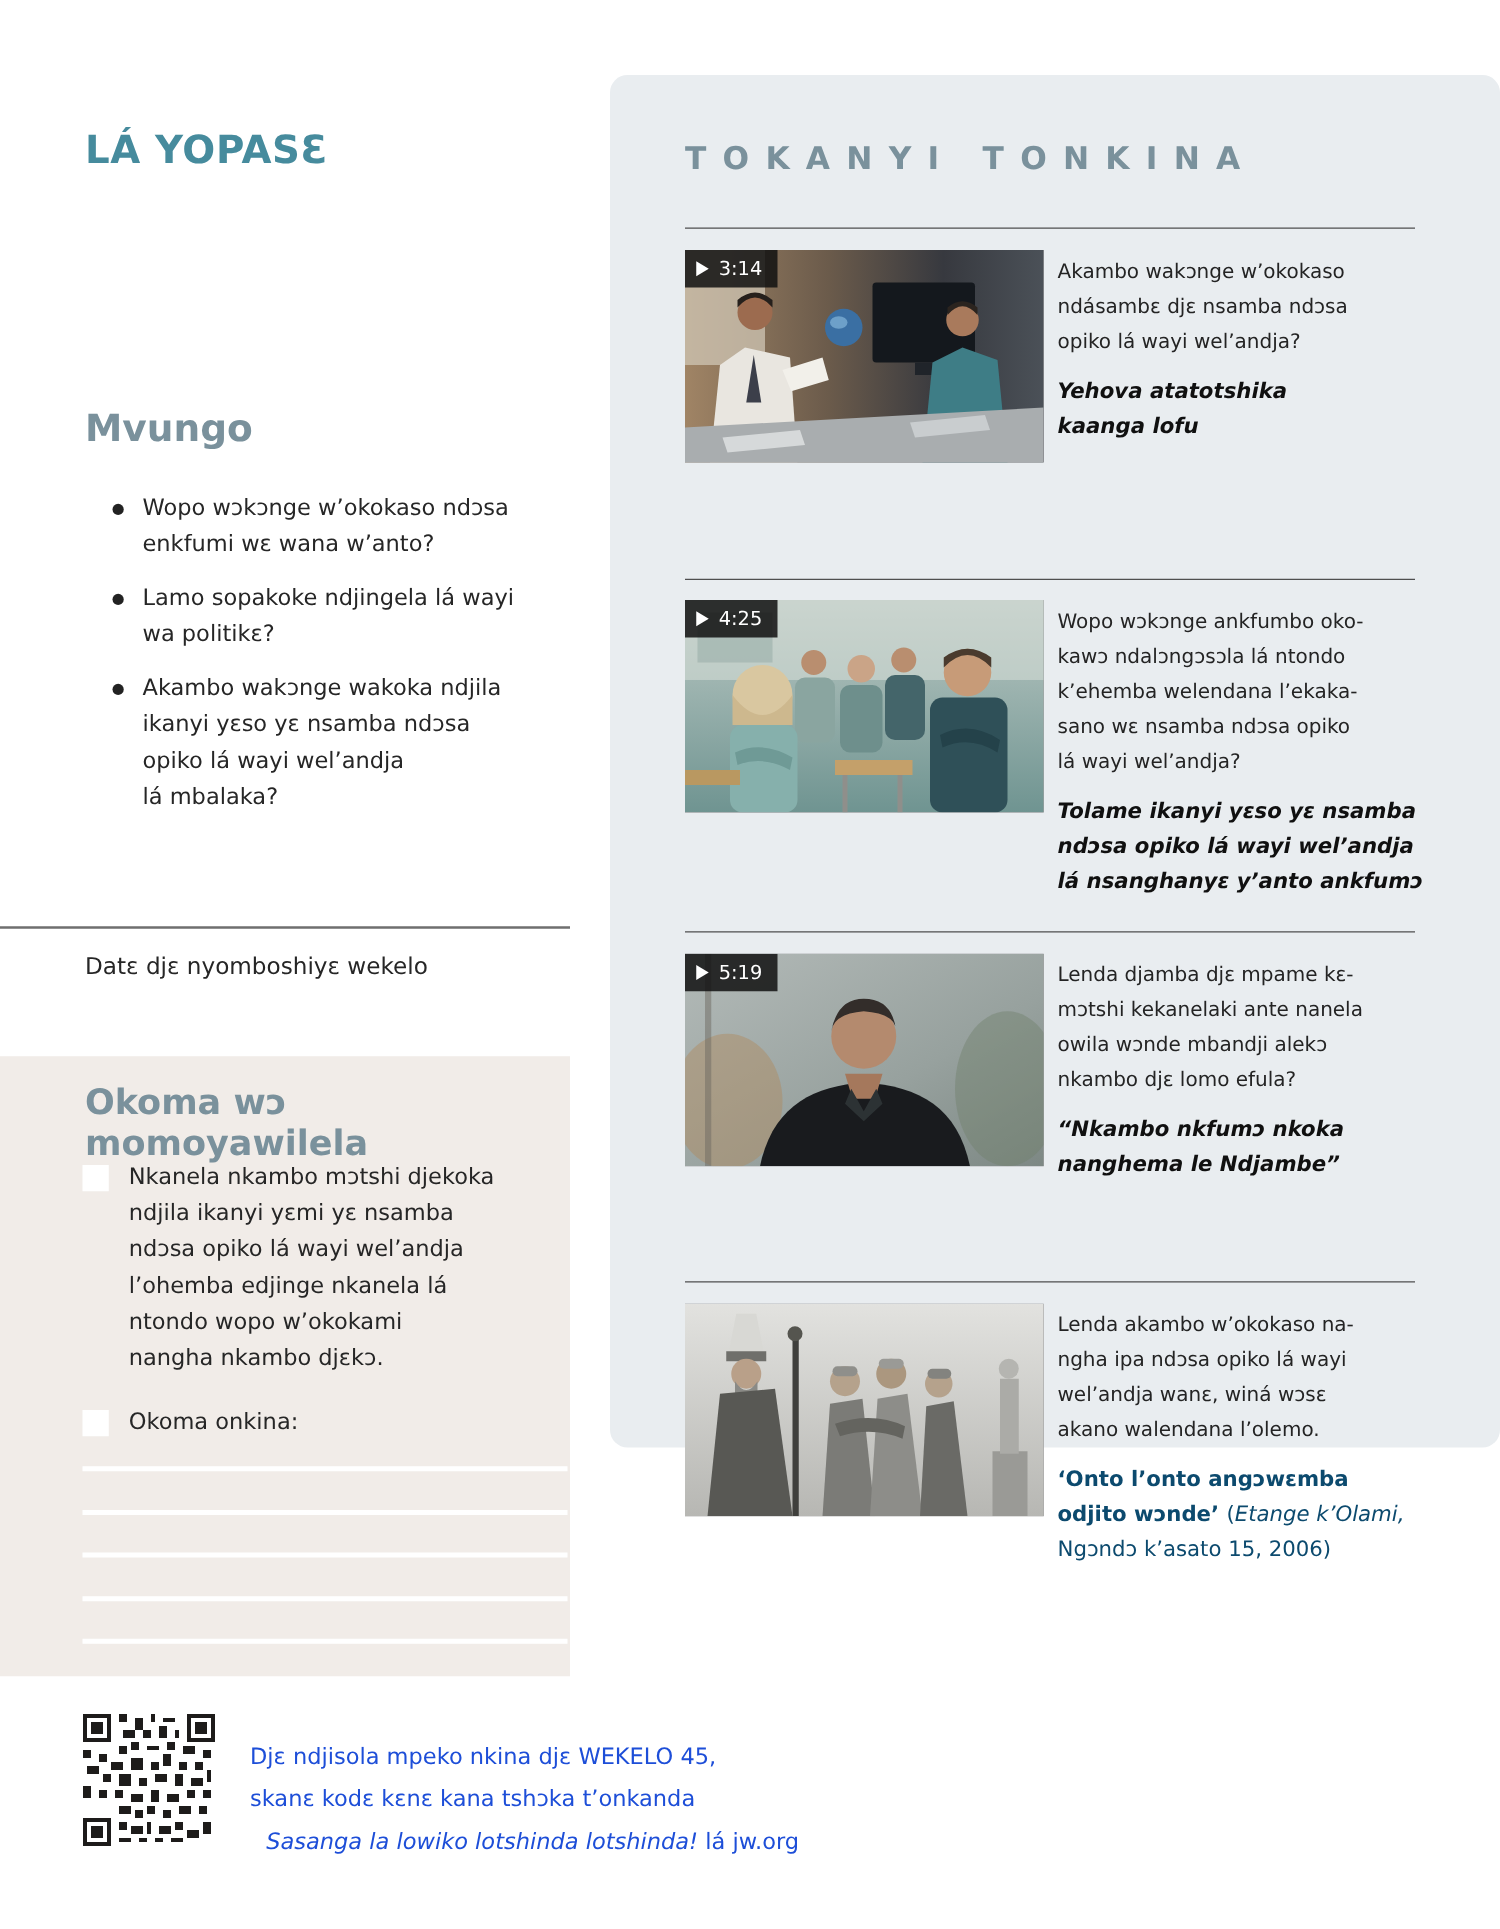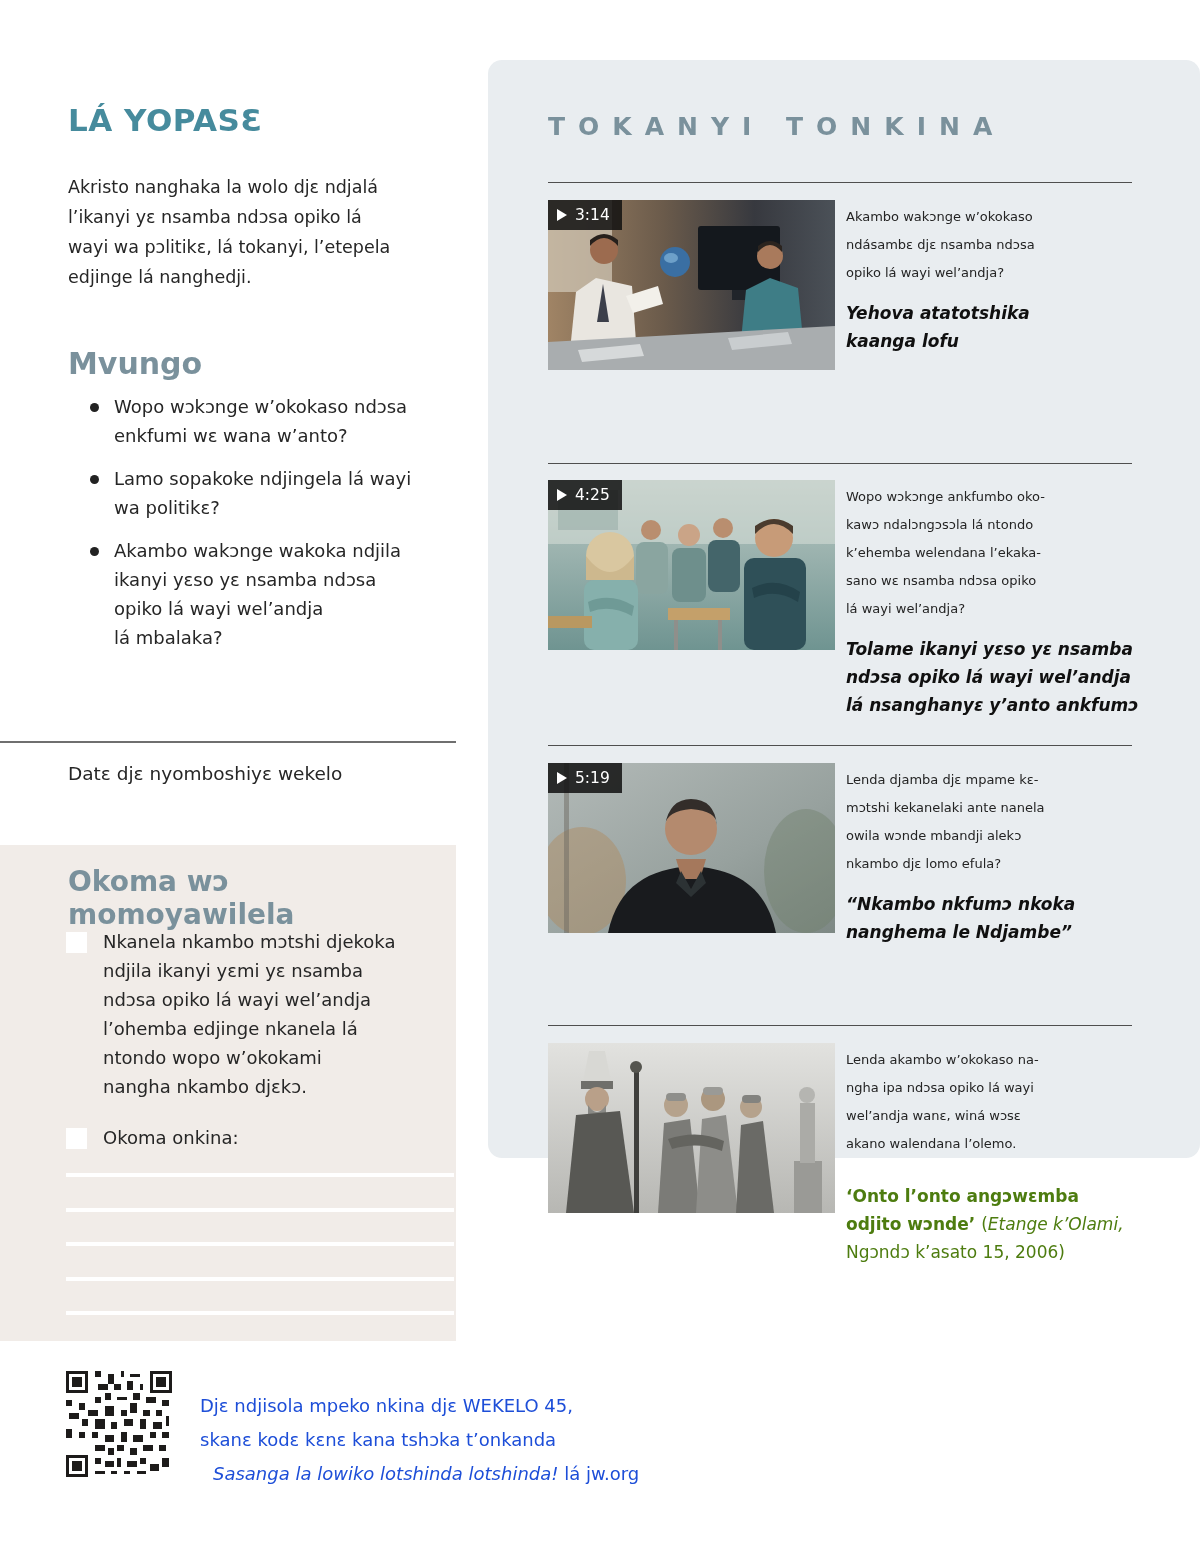--- a/index.html
+++ b/index.html
@@ -7,21 +7,21 @@
     position:relative; width:1200px; height:1543px; background:#ffffff;
     font-family:"DejaVu Sans","Liberation Sans",sans-serif; color:#2b2b2b;
     overflow:hidden;
     padding-left:48px;
   }
   .abs { position:absolute; }
 
   
   .page-title { left:68px; top:102px; font-size:31px; font-weight:bold; letter-spacing:0.5px; color:#468b9d; }
   .intro { left:68px; top:172px; width:402px; font-size:17.5px; line-height:30px; white-space:pre-line; color:#262626; }
-  .mvungo { left:68px; top:326px; font-size:30px; font-weight:bold; color:#7a919c;margin-top:20px; }
+  .mvungo { left:68px; top:326px; font-size:30px; font-weight:bold; color:#7a919c; }
   .bullets { left:90px; top:392px; width:372px; }
   .bullet-item { display:flex; gap:15px; margin-bottom:14px; }
   .bullet-dot { width:9px; height:9px; border-radius:50%; background:#222; flex:0 0 9px; margin-top:11px; }
   .bullet-text { font-size:18px; line-height:29px; white-space:pre-line; color:#262626; }
   .left-rule { left:0; top:741px; width:456px; height:2px; background:#6f6f6f; }
   .date-note { left:68px; top:763px; font-size:18.5px; color:#262626;text-align:right; }
 
   .notes-box { left:0; top:845px; width:456px; height:496px; background:#f1ece8; }
   .notes-heading { left:68px; top:20px; font-size:28px; font-weight:bold; color:#7a919c; }
   .note-item { position:absolute; left:66px; display:flex; gap:16px; width:370px; }
@@ -44,36 +44,32 @@
   .thumb { position:absolute; left:60px; width:287px; height:170px; overflow:hidden; background:#888; }
   .thumb svg { display:block; width:100%; height:100%; }
   .t1 { top:140px; } .t2 { top:420px; } .t3 { top:703px; } .t4 { top:983px; }
 
   .badge { position:absolute; left:0; top:0; display:flex; align-items:center; gap:8px;
            background:rgba(16,16,16,0.85); color:#fff; padding:6px 12px 6px 9px; font-size:15.5px; }
   .play-tri { width:0; height:0; border-left:10px solid #ffffff; border-top:6px solid transparent; border-bottom:6px solid transparent; }
 
   .row-text { position:absolute; left:358px; width:302px; }
   .x1 { top:143px; } .x2 { top:423px; } .x3 { top:706px; } .x4 { top:986px; }
-  .question { font-size:13px; line-height:28px; white-space:pre-line; color:#242424; }
+  .question { font-size:16px; line-height:28px; white-space:pre-line; color:#242424; }
   .answer  { font-size:17px; line-height:28px; white-space:pre-line; color:#101010; font-weight:bold; font-style:italic; margin-top:12px; }
-  .answer-mixed { font-size:17px; line-height:28px; white-space:pre-line; color:#4d7c0f; margin-top:24px; }
+  .answer-mixed { font-size:17px; line-height:28px; white-space:pre-line; color:#0c4a6e; margin-top:12px; }
   .answer-mixed .b { font-weight:bold; }
   .answer-mixed .i { font-style:italic; }
 </style>
 </head>
 <body>
 
 <div class="page">
 
   <div class="abs page-title">LÁ YOPASƐ</div>
-  <div class="abs intro">Akristo nanghaka la wolo djɛ ndjalá
-l’ikanyi yɛ nsamba ndɔsa opiko lá
-wayi wa pɔlitikɛ, lá tokanyi, l’etepela
-edjinge lá nanghedji.</div>
   <div class="abs mvungo">Mvungo</div>
 
   <div class="abs bullets">
     <div class="bullet-item">
       <span class="bullet-dot"></span>
       <span class="bullet-text">Wopo wɔkɔnge w’okokaso ndɔsa
 enkfumi wɛ wana w’anto?</span>
     </div>
     <div class="bullet-item">
       <span class="bullet-dot"></span>

